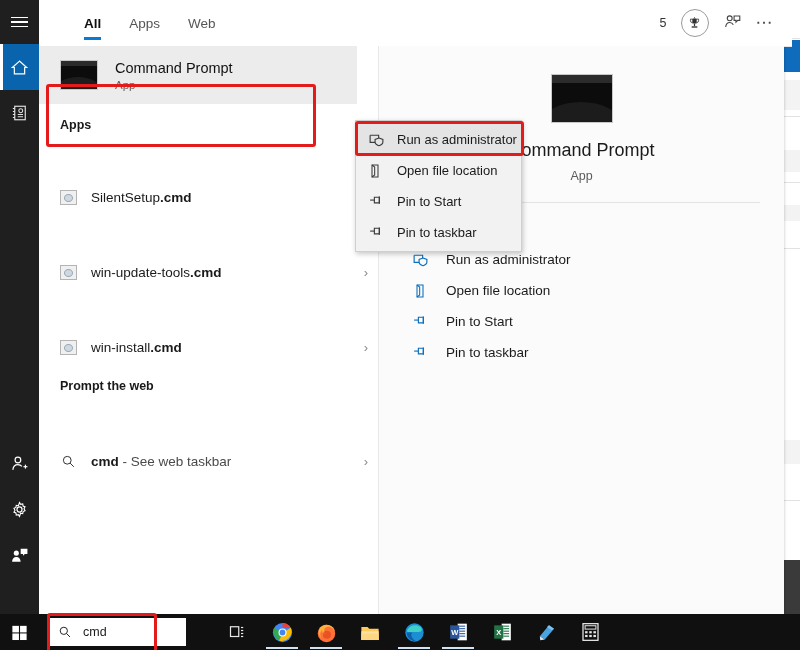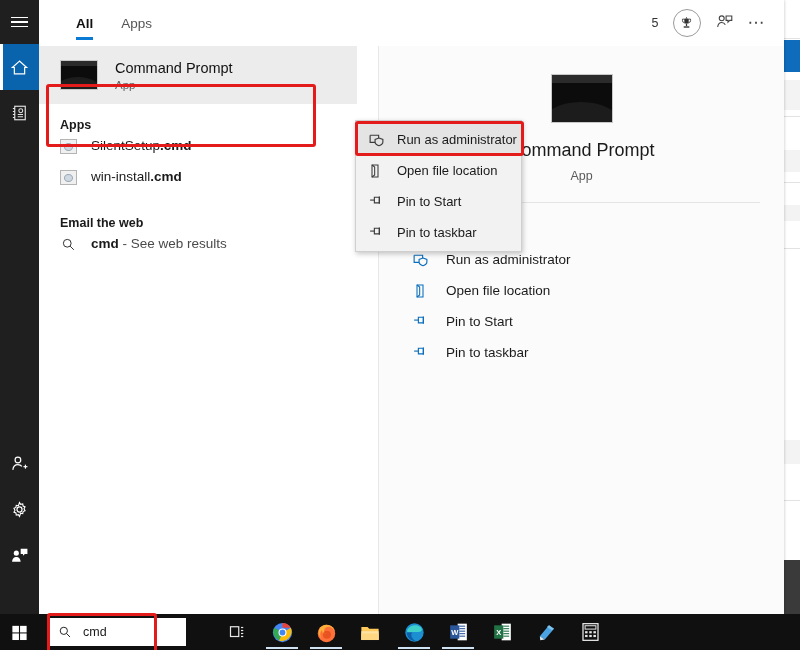--- a/index.html
+++ b/index.html
@@ -63,21 +63,21 @@
   }
   .rail-spacer { flex: 1 1 auto; }
   .ham-lines { width: 17px; }
   .ham-lines div {
     height: 1.5px; background: #ffffff; margin: 3px 0;
   }
 
   
   .header {
     position: absolute;
-    left: 39px; top: 0;
+    left: 47px; top: 0;
     width: 745px; height: 46px;
     background: #ffffff;
     border-bottom: 1px solid #e6e6e6;
     display: flex;
   }
   .tabs { display: flex; align-items: center; height: 46px; margin-left: 23px; }
   .tab {
     position: relative;
     height: 46px;
     display: flex; align-items: center;
@@ -125,25 +125,26 @@
     border-right: 1px solid #e8e8e8;
   }
   .section-title {
     font-size: 12.5px;
     font-weight: bold;
     color: #1a1a1a;
     padding: 12px 0 6px 21px;
   }
   .res-row {
     display: flex;
-    align-items: flex-start;
+    align-items: center;
     height: 31px;
     padding: 0 10px 0 21px;
     font-size: 13.5px;
     color: #1a1a1a;
+    margin-top: 44px;
   }
   .res-row .chev { margin-left: auto; color: #8a8a8a; font-size: 13px; }
   .res-icon {
     width: 17px; height: 17px;
     margin-right: 14px;
     flex: 0 0 17px;
     display: flex; align-items: center; justify-content: center;
   }
   .cmd-file-ico {
     width: 15px; height: 13px;
@@ -405,20 +406,23 @@
   </div>
 
   <div class="header">
     <div class="tabs">
       <div class="tab active">
         <span>All</span>
       </div>
       <div class="tab">
         <span>Apps</span>
       </div>
+      <div class="tab">
+        <span>Web</span>
+      </div>
     </div>
 
     <div class="header-right">
       <span class="pts-count">5</span>
       <div class="reward-badge">
         <svg width="15" height="15" viewBox="0 0 24 24">
           <rect x="8.5" y="4" width="7" height="8" rx="1" fill="#333"></rect>
           <path d="M8.5 5 H5.5 v2.5 a3 3 0 0 0 3 3" fill="none" stroke="#333" stroke-width="1.3"></path>
           <path d="M15.5 5 H18.5 v2.5 a3 3 0 0 1 -3 3" fill="none" stroke="#333" stroke-width="1.3"></path>
           <rect x="11" y="12" width="2" height="4" fill="#333"></rect>
@@ -454,34 +458,41 @@
       <span class="res-icon">
           <span class="cmd-file-ico"></span>
         </span>
       <span><span>SilentSetup</span><span class="b">.cmd</span></span>
       <span class="chev">›</span>
     </div>
     <div class="res-row">
       <span class="res-icon">
           <span class="cmd-file-ico"></span>
         </span>
+      <span><span>win-update-tools</span><span class="b">.cmd</span></span>
+      <span class="chev">›</span>
+    </div>
+    <div class="res-row">
+      <span class="res-icon">
+          <span class="cmd-file-ico"></span>
+        </span>
       <span><span>win-install</span><span class="b">.cmd</span></span>
       <span class="chev">›</span>
     </div>
 
-    <div class="section-title" style="padding-top:16px">Email the web</div>
+    <div class="section-title" style="padding-top:16px">Prompt the web</div>
 
     <div class="res-row web-row" style="height:36px">
       <span class="res-icon mag">
         <svg width="15" height="15" viewBox="0 0 24 24">
           <circle cx="10" cy="10" r="6.2" fill="none" stroke="#333" stroke-width="1.6"></circle>
           <line x1="14.6" y1="14.6" x2="20.5" y2="20.5" stroke="#333" stroke-width="1.6"></line>
         </svg>
       </span>
-      <span><span class="b">cmd</span><span style="color:#4a4a4a"> - See web results</span></span>
+      <span><span class="b">cmd</span><span style="color:#4a4a4a"> - See web taskbar</span></span>
       <span class="chev">›</span>
     </div>
   </div>
 
   <div class="preview">
     <div class="prev-hero">
       <div class="prev-ico"></div>
       <div class="prev-title">Command Prompt</div>
       <div class="prev-sub">App</div>
     </div>

